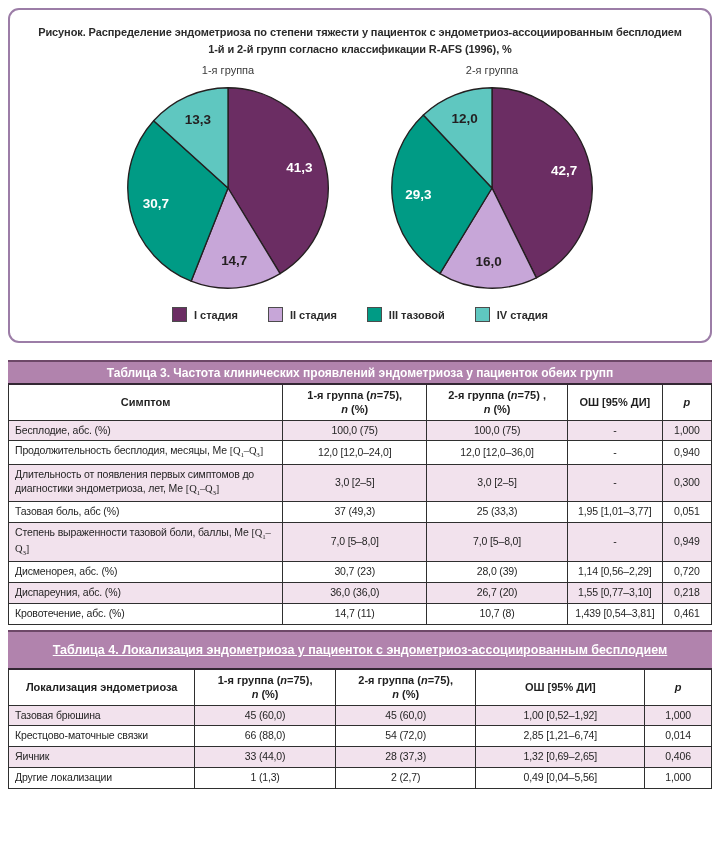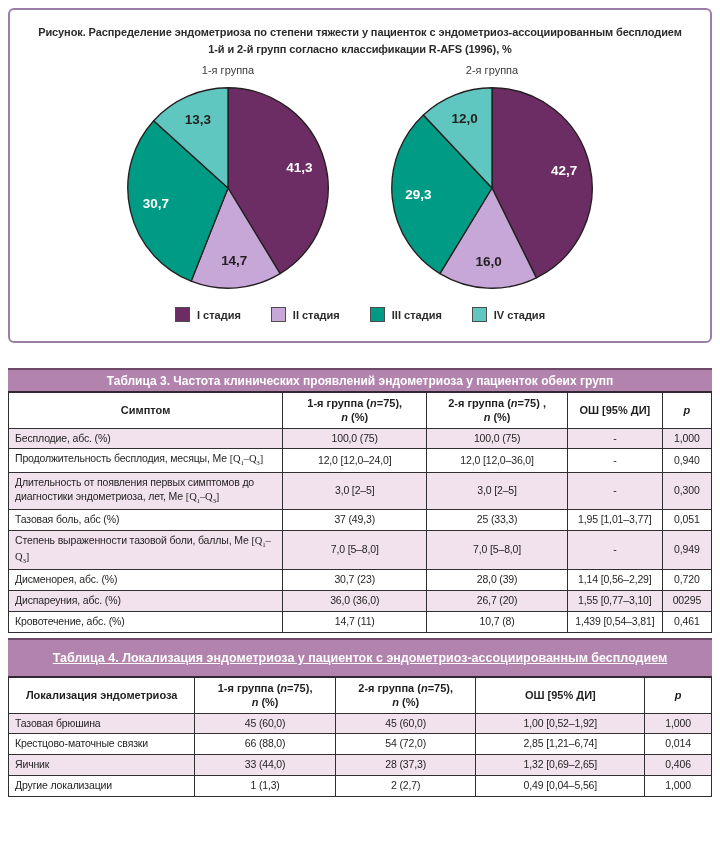--- a/index.html
+++ b/index.html
@@ -10,21 +10,21 @@
     color: #1f1f1f;
     position: relative;
     overflow: hidden;
   }
   .page { position: relative; width: 720px; height: 845px; background: #fff; }
 
   
   .figure-panel {
     position: absolute; left: 8px; top: 8px;
     width: 704px; height: 335px;
-    border: 2px solid #9c7da7; border-radius: 6px;
+    border: 2px solid #9c7da7; border-radius: 11px;
     background: #fff; text-align: center;
   }
   .fig-title {
     margin-top: 14px;
     font-size: 11px; font-weight: bold; color: #2b2b2b;
     line-height: 1.5; letter-spacing: -0.1px;
   }
   .charts-row {
     display: flex; justify-content: center; gap: 52px;
     margin-top: 7px;
@@ -36,21 +36,21 @@
 
   .legend {
     display: flex; justify-content: center; align-items: center;
     gap: 30px; margin-top: 13px;
   }
   .legend-item { display: flex; align-items: center; gap: 7px; }
   .swatch { width: 15px; height: 15px; border: 1px solid #4c4c4c; display: inline-block; }
   .legend-label { font-size: 11px; font-weight: bold; color: #2b2b2b; }
 
   
-  .data-table { position: absolute; left: 8px; width: 704px; margin-top: 8px; }
+  .data-table { position: absolute; left: 8px; width: 704px; }
   #table3 { top: 360px; }
   #table4 { top: 630px; }
 
   .table-bar {
     background: #b183ad; color: #ffffff;
     font-weight: bold; text-align: center;
     border-top: 2px solid #6d4868;
     border-bottom: 2px solid #332733;
     display: flex; align-items: center; justify-content: center;
   }
@@ -124,21 +124,21 @@
         <span class="legend-item">
           <span class="swatch" style="background: rgb(107, 45, 99);"></span>
           <span class="legend-label">I стадия</span>
         </span>
         <span class="legend-item">
           <span class="swatch" style="background: rgb(199, 166, 216);"></span>
           <span class="legend-label">II стадия</span>
         </span>
         <span class="legend-item">
           <span class="swatch" style="background: rgb(0, 155, 133);"></span>
-          <span class="legend-label">III стадия</span>
+          <span class="legend-label">III тазовой</span>
         </span>
         <span class="legend-item">
           <span class="swatch" style="background: rgb(95, 199, 192);"></span>
           <span class="legend-label">IV стадия</span>
         </span>
       </div>
   </section>
 
   <section class="data-table" id="table3">
     <div class="table-bar">Таблица 3. Частота клинических проявлений эндометриоза у пациенток обеих групп</div>
@@ -200,21 +200,21 @@
             <td>30,7 (23)</td>
             <td>28,0 (39)</td>
             <td>1,14 [0,56–2,29]</td>
             <td>0,720</td>
           </tr>
           <tr class="stripe">
             <td>Диспареуния, абс. (%)</td>
             <td>36,0 (36,0)</td>
             <td>26,7 (20)</td>
             <td>1,55 [0,77–3,10]</td>
-            <td>00295</td>
+            <td>0,218</td>
           </tr>
           <tr>
             <td>Кровотечение, абс. (%)</td>
             <td>14,7 (11)</td>
             <td>10,7 (8)</td>
             <td>1,439 [0,54–3,81]</td>
             <td>0,461</td>
           </tr>
         </tbody>
       </table>

